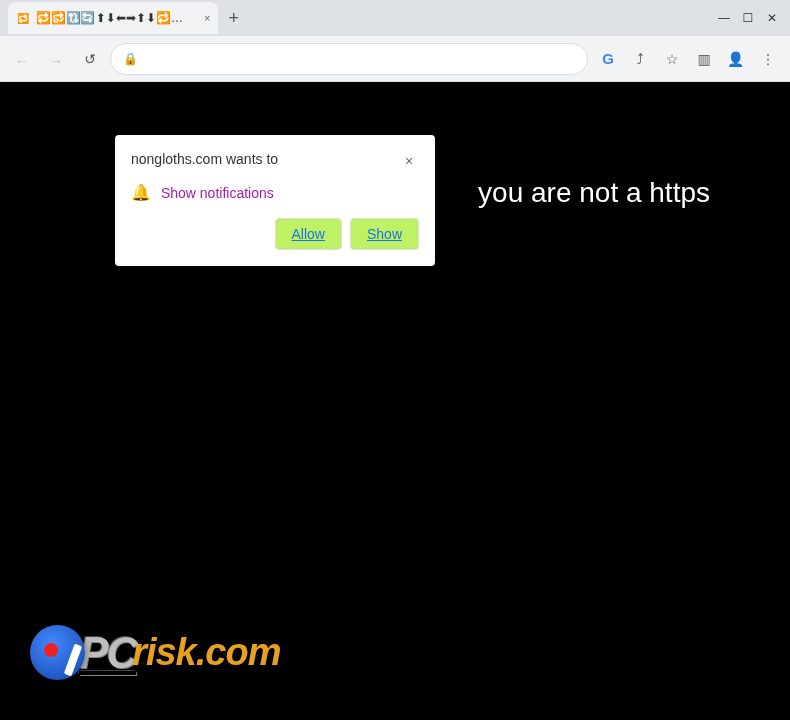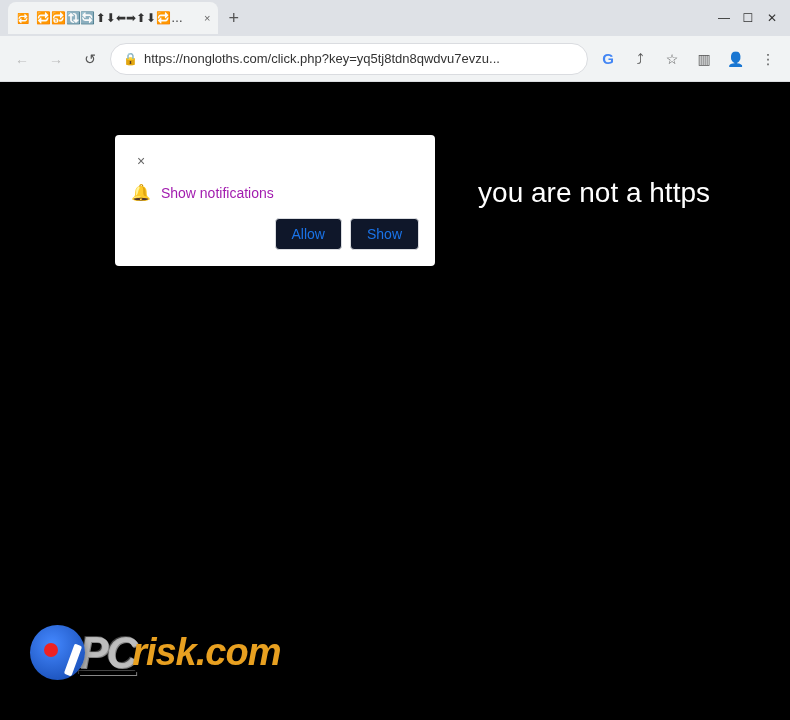--- a/index.html
+++ b/index.html
@@ -186,23 +186,24 @@
       padding: 0 16px 16px 16px;
       justify-content: flex-end;
     }
     .btn-allow, .btn-block {
       height: 32px;
       padding: 0 16px;
       border-radius: 4px;
       font-size: 14px;
       cursor: pointer;
       border: 1px solid #dadce0;
-      background: #0f172a;
+      background: #bef264;
       color: #1a73e8;
       font-weight: 500;
+      text-decoration: underline;
     }
 
     
     .favicon-placeholder {
       width: 16px; height: 16px;
       display: flex; align-items: center; justify-content: center;
       font-size: 10px;
     }
   </style>
 </head>
@@ -231,21 +232,20 @@
       <span>←</span>
     </div>
     <div class="nav-btn disabled">
       <span>→</span>
     </div>
     <div class="nav-btn">
       <span>↺</span>
     </div>
     <div class="address-input">
       <span class="lock-icon">🔒</span>
-      <span class="address-text">https://nongloths.com/click.php?key=yq5tj8tdn8qwdvu7evzu...</span>
     </div>
     <div class="toolbar-icons">
       <div class="toolbar-icon">
         <span style="color:#4285f4;font-weight:bold;font-size:15px;">G</span>
       </div>
       <div class="toolbar-icon">
         <span>⤴</span>
       </div>
       <div class="toolbar-icon">
         <span>☆</span>
@@ -269,20 +269,21 @@
     <div class="pcrisk-logo">
       <div class="pcrisk-ball"></div>
       <span style="display:flex;align-items:center;margin-left:-6px;">
         <span class="pc-letters">PC</span>
         <span class="pcrisk-text"><span>risk</span><span>.com</span></span>
       </span>
     </div>
 
     <div class="notification-popup">
       <div class="popup-header">
+        <span class="popup-title">nongloths.com wants to</span>
         <span class="popup-close">×</span>
       </div>
       <div class="popup-permission">
         <span class="bell-icon">🔔</span>
         <span class="permission-text">Show notifications</span>
       </div>
       <div class="popup-actions">
         <button class="btn-allow">Allow</button>
         <button class="btn-block">Show</button>
       </div>

